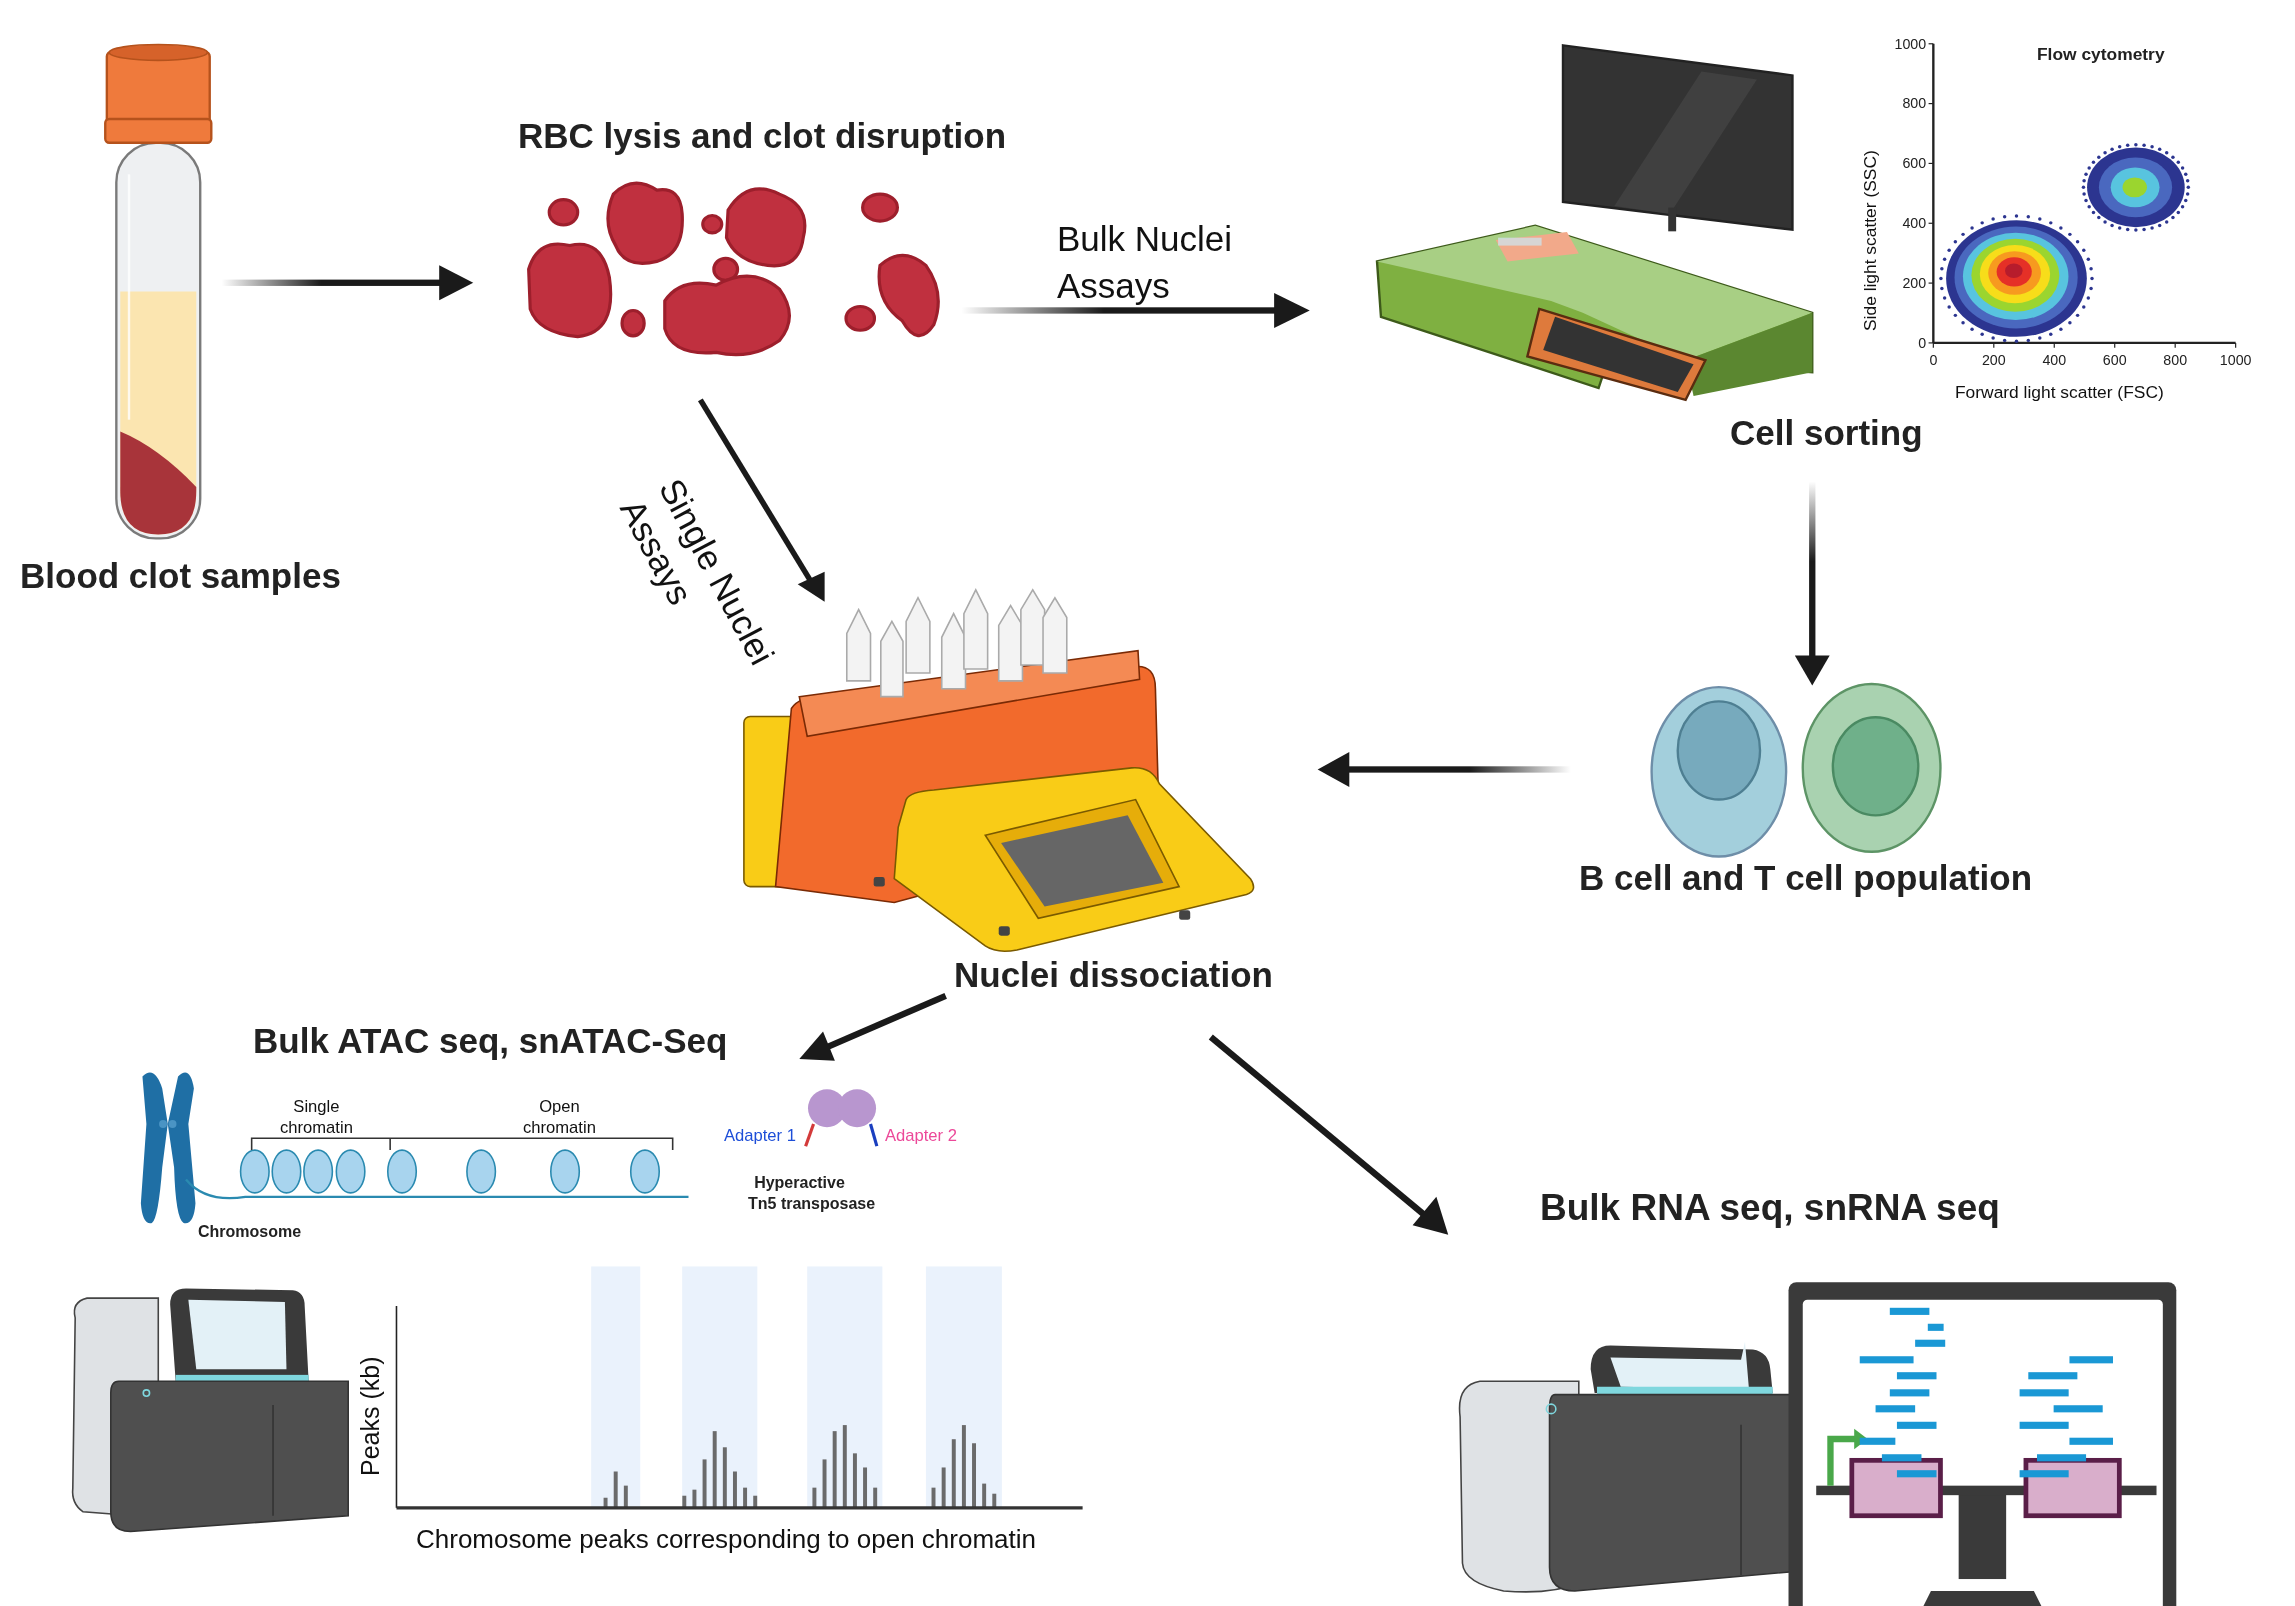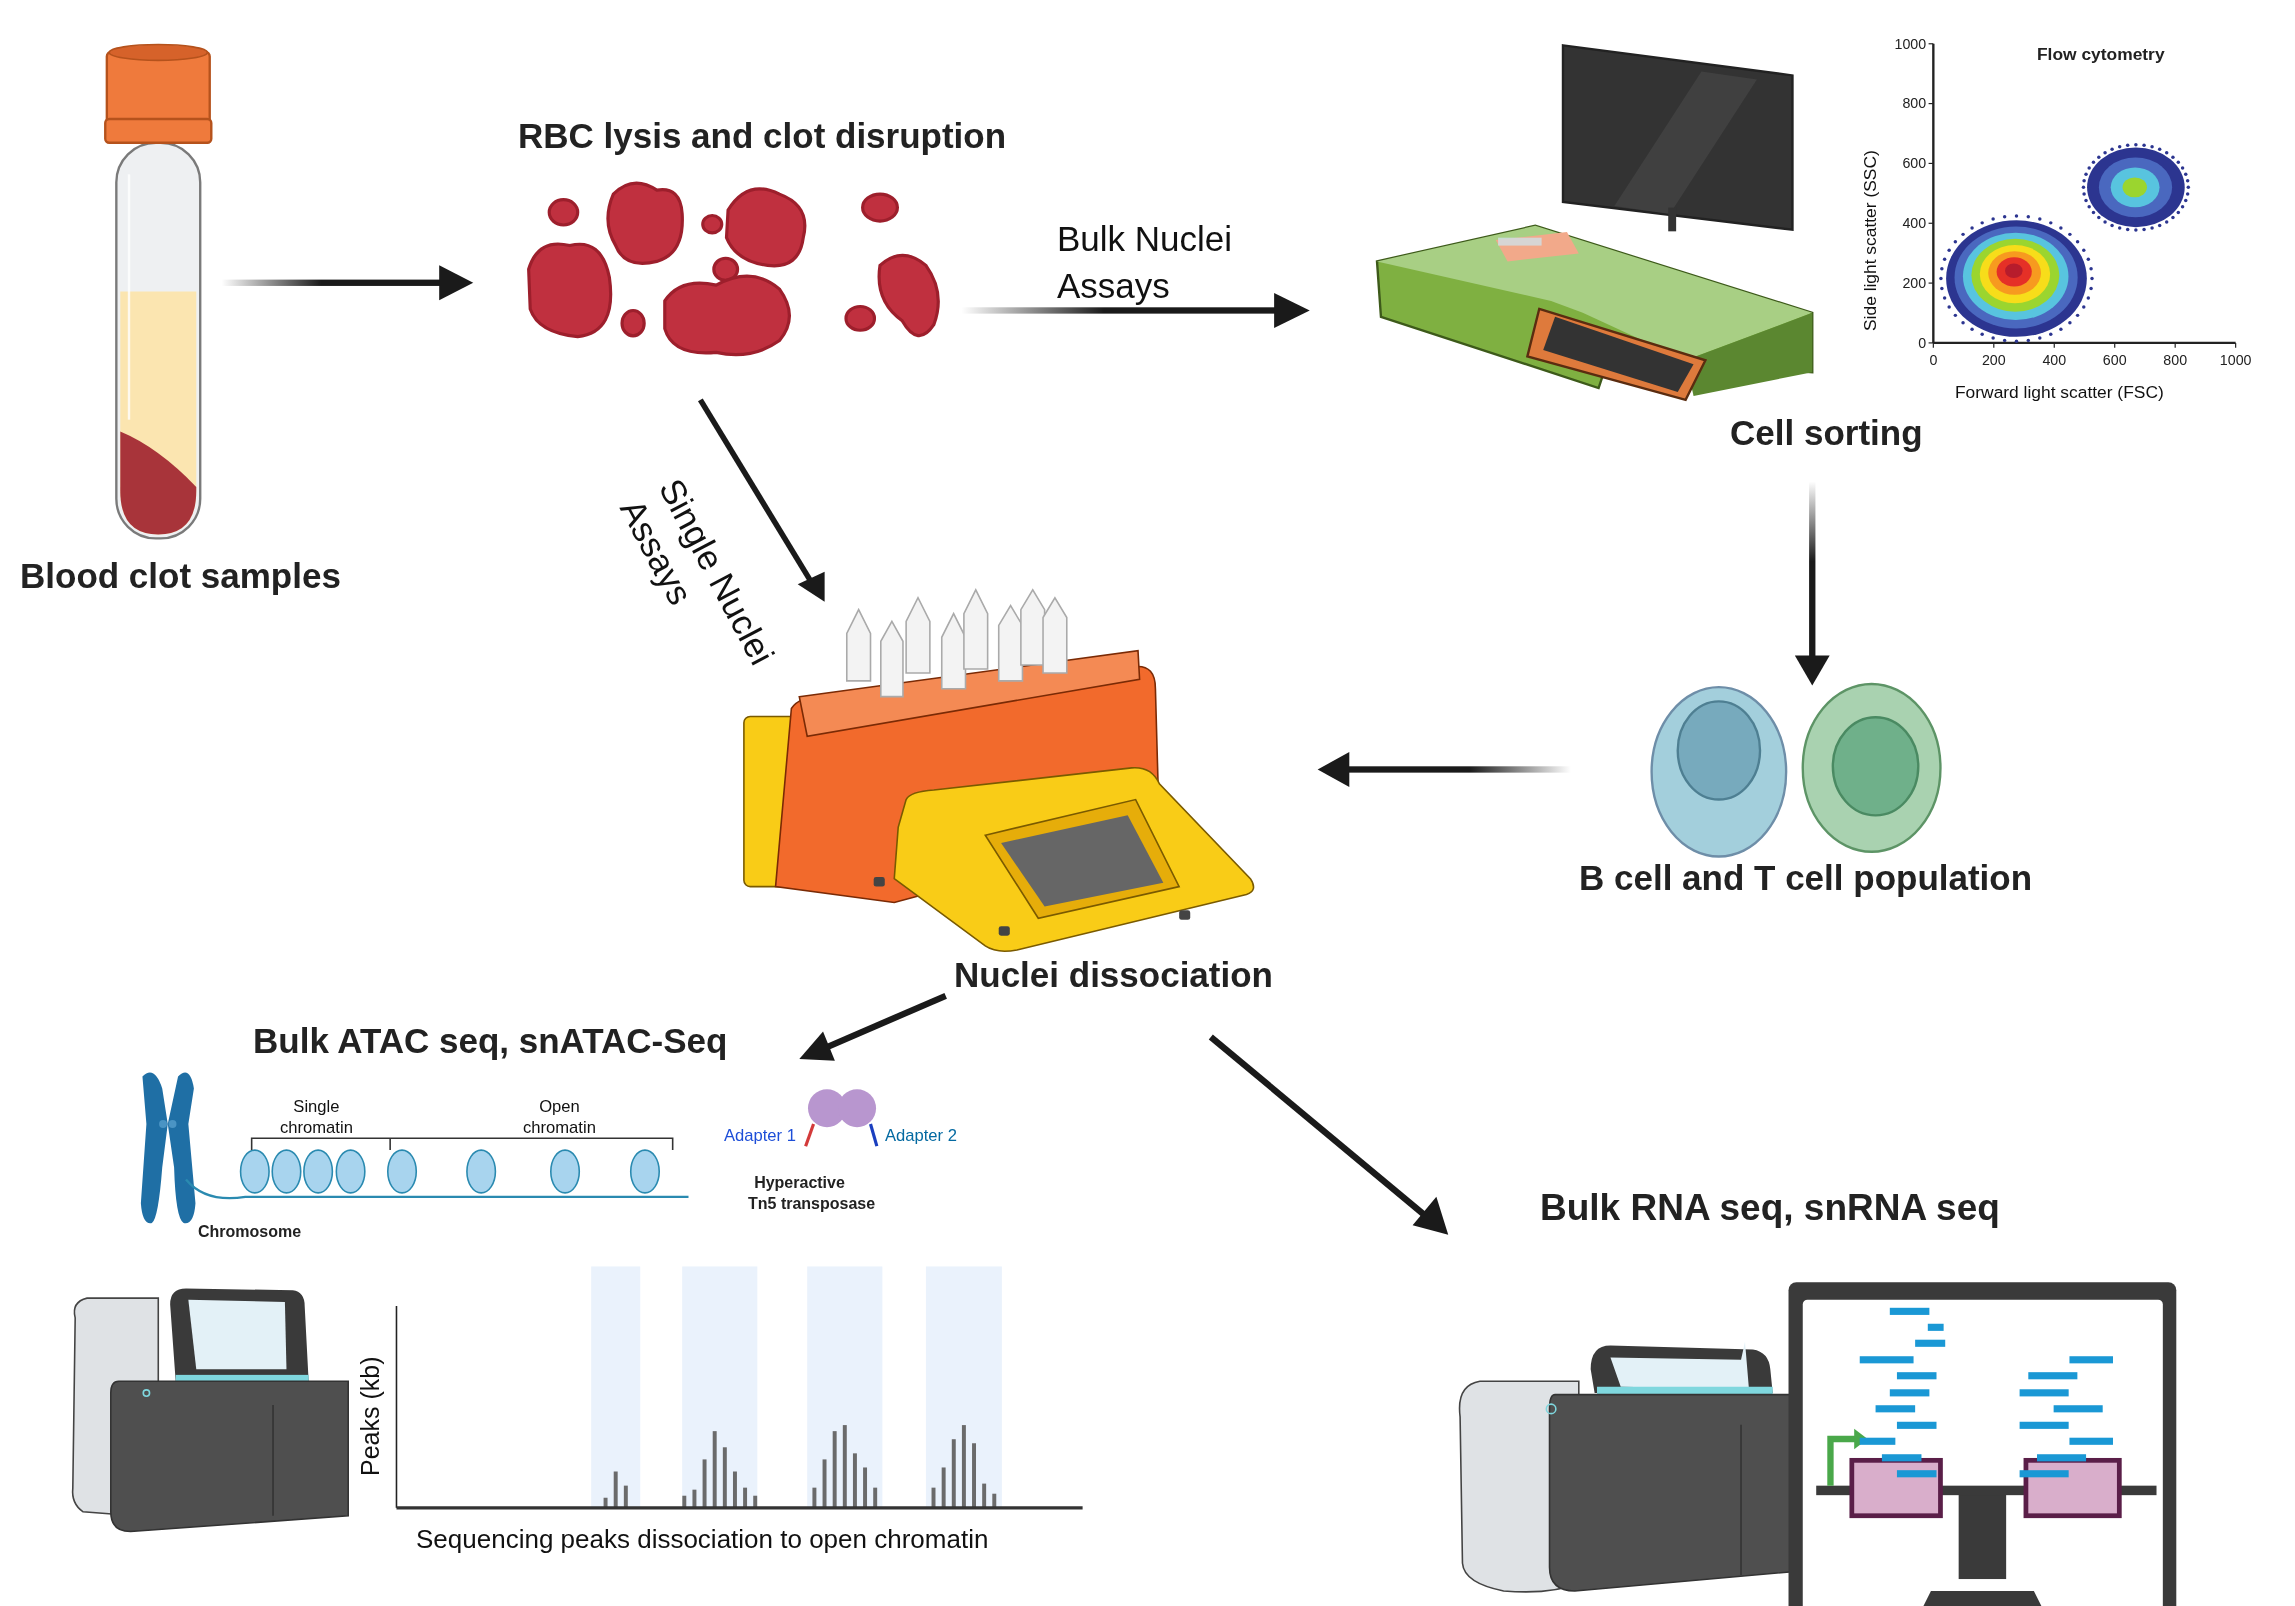--- a/index.html
+++ b/index.html
@@ -331,21 +331,21 @@
 <div class="abs lbl" style="left:280px;top:1096px;font-size:16.6px;text-align:center;line-height:21.4px;">
   <div>Single</div>
   <div>chromatin</div>
 </div>
 <div class="abs lbl" style="left:488px;top:1096px;font-size:16.6px;text-align:center;line-height:21.4px;margin-left:35px;">
   <div>Open</div>
   <div>chromatin</div>
 </div>
 <div class="abs lbl-bold" style="left:198px;top:1223px;font-size:16px;">Chromosome</div>
 <div class="abs lbl" style="left:724px;top:1126px;font-size:16.6px;color:#1d4ed8;">Adapter 1</div>
-<div class="abs lbl" style="left:885px;top:1126px;font-size:16.6px;color:#0369a1;">Adapter 2</div>
+<div class="abs lbl" style="left:885px;top:1126px;font-size:16.6px;color:#ec4899;">Adapter 2</div>
 <div class="abs lbl-bold" style="left:748px;top:1173px;font-size:16px;text-align:center;line-height:20.6px;width:103px;">
   <div>Hyperactive</div>
   <div>Tn5 transposase</div>
 </div>
 
 <svg width="2295" height="1607" viewBox="0 0 2900 2030">
   <g>
     <path d="M95 1665 Q90 1645 110 1640 L200 1640 L200 1900 Q190 1915 170 1915 L105 1910 Q90 1900 92 1880 Z" fill="#dfe2e5" stroke="#444" stroke-width="2"></path>
     <path d="M215 1648 Q215 1628 235 1628 L370 1630 Q385 1632 385 1650 L390 1745 L222 1745 Z" fill="#3a3a3a"></path>
     <polygon points="238,1642 360,1645 362,1730 248,1730" fill="#e3f1f7"></polygon>
@@ -387,21 +387,21 @@
       <rect x="1202.6999999999998" y="1818.3" width="5" height="86.70000000000005" fill="#6b6b6b"></rect>
       <rect x="1215.5" y="1800.45" width="5" height="104.54999999999995" fill="#6b6b6b"></rect>
       <rect x="1228.3" y="1823.4" width="5" height="81.59999999999991" fill="#6b6b6b"></rect>
       <rect x="1241.1" y="1874.4" width="5" height="30.59999999999991" fill="#6b6b6b"></rect>
       <rect x="1253.8999999999999" y="1887.15" width="5" height="17.84999999999991" fill="#6b6b6b"></rect>
     </g>
   <line x1="501" y1="1650" x2="501" y2="1905" stroke="#222" stroke-width="2"></line>
   <line x1="501" y1="1905" x2="1368" y2="1905" stroke="#333" stroke-width="4"></line>
 </svg>
 <div class="abs lbl" style="left:356px;top:1476px;font-size:25px;transform:rotate(-90deg);transform-origin:left top;">Peaks (kb)</div>
-<div class="abs lbl" style="left:416px;top:1524px;font-size:26px;">Sequencing peaks dissociation to open chromatin</div>
+<div class="abs lbl" style="left:416px;top:1524px;font-size:26px;">Chromosome peaks corresponding to open chromatin</div>
 
 <div class="abs lbl-bold" style="left:1540px;top:1187px;font-size:37px;">Bulk RNA seq, snRNA seq</div>
 <svg width="2295" height="1607" viewBox="0 0 2900 2030">
   <g>
     <path d="M1845 1790 Q1840 1750 1870 1745 L1995 1745 L1995 2000 Q1960 2015 1900 2010 Q1850 2000 1848 1975 Z" fill="#dfe2e5" stroke="#444" stroke-width="2"></path>
     <path d="M2010 1730 Q2010 1700 2035 1700 L2215 1705 Q2235 1708 2237 1730 L2240 1760 L2015 1760 Z" fill="#3a3a3a"></path>
     <polygon points="2035,1715 2200,1718 2205,1695 2210,1755 2048,1752" fill="#e3f1f7"></polygon>
     <rect x="2018" y="1752" width="222" height="10" fill="#7fd7de"></rect>
     <path d="M1965 1762 H2330 V1980 L1990 2010 Q1958 2010 1958 1980 V1780 Q1958 1762 1965 1762Z" fill="#4f4f4f" stroke="#333" stroke-width="2"></path>
     <line x1="2200" y1="1800" x2="2200" y2="1990" stroke="#333" stroke-width="2"></line>

